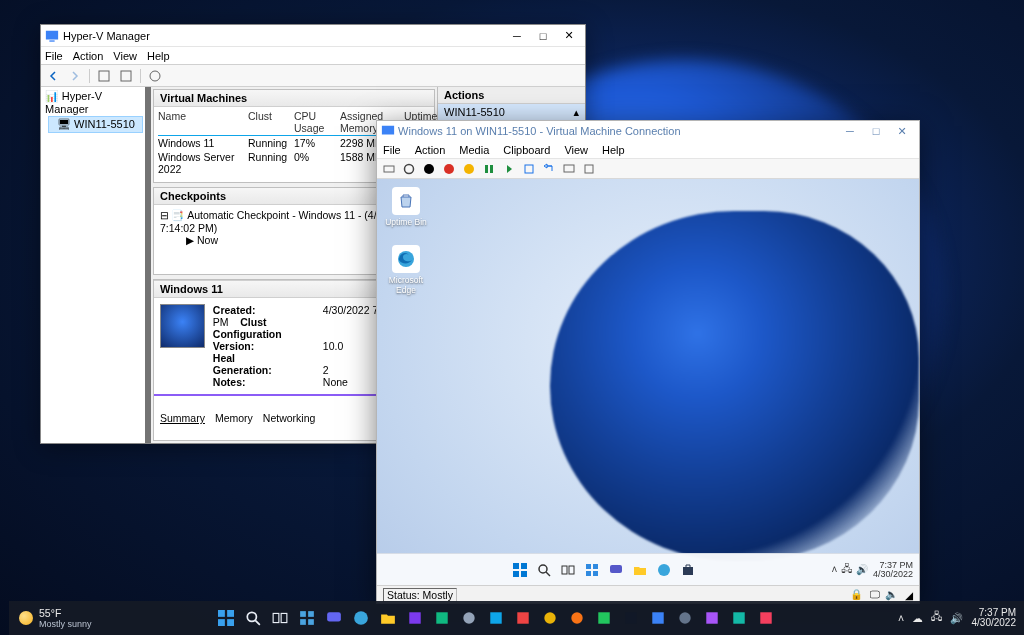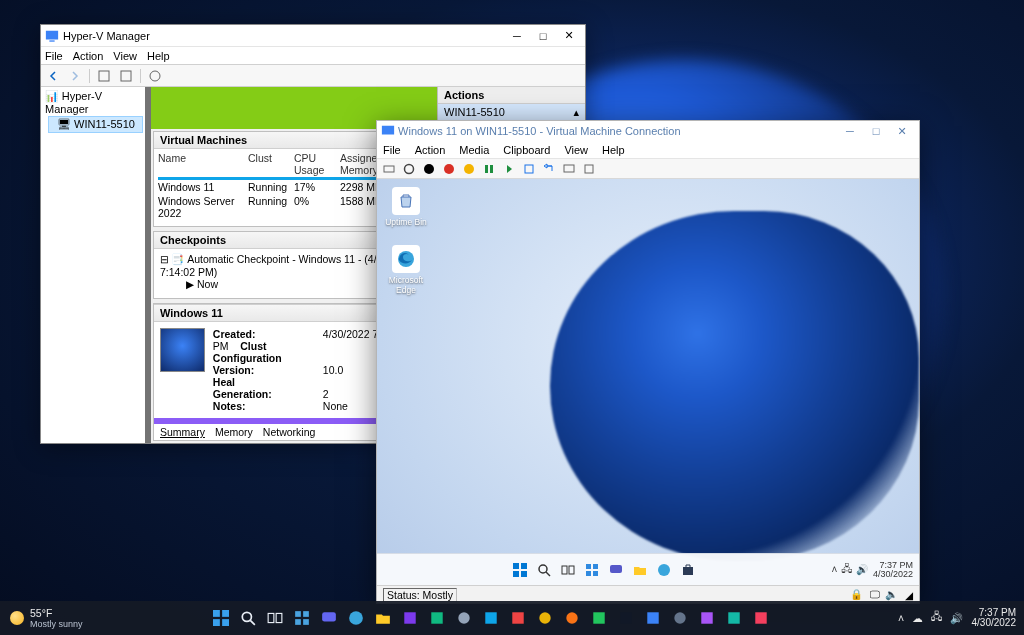--- a/index.html
+++ b/index.html
@@ -3,48 +3,48 @@
 <meta charset="utf-8">
 <style>
 * { margin: 0; padding: 0; box-sizing: border-box; font-family: "Segoe UI", sans-serif; }
 body { width: 1024px; height: 635px; overflow: hidden; background: #0a1628; position: relative; }
 
 
 .host-wallpaper { position: absolute; inset: 0; background: radial-gradient(ellipse at 60% 40%, #1a4fb3 0%, #0e2a6a 25%, #081838 50%, #040c20 100%); }
 .host-wallpaper::before { content:""; position:absolute; top:60px; right:80px; width:520px; height:480px; background: radial-gradient(circle at 40% 35%, #3b82f6 0%, #1e5bd9 30%, #0e2a6a 65%, transparent 80%); border-radius:50%; filter: blur(8px); }
 
 
-.hv-window { position:absolute; top:24px; left:40px; width:546px; height:420px; background:#84cc16; border:1px solid #888; box-shadow:0 4px 24px rgba(0,0,0,.4); display:flex; flex-direction:column; font-size:11px; color:#000; }
+.hv-window { position:absolute; top:24px; left:40px; width:546px; height:420px; background:#ffffff; border:1px solid #888; box-shadow:0 4px 24px rgba(0,0,0,.4); display:flex; flex-direction:column; font-size:11px; color:#000; }
 .hv-titlebar { height:22px; background:#fff; display:flex; align-items:center; padding:0 4px; border-bottom:1px solid #e5e5e5;}
 .hv-titlebar .icon { width:14px; height:14px; margin-right:4px; }
 .hv-titlebar .title { flex:1; font-size:11px; }
 .hv-titlebar .winbtn { width:24px; height:18px; display:flex; align-items:center; justify-content:center; margin-left:2px; }
 .hv-menubar { height:18px; display:flex; align-items:center; padding:0 4px; gap:10px; background:#fff; border-bottom:1px solid #d0d0d0;}
 .hv-menubar span { font-size:11px; }
 .hv-toolbar { height:22px; background:#f7f7f7; display:flex; align-items:center; padding:0 2px; gap:2px; border-bottom:1px solid #d0d0d0;}
 .hv-toolbar .tbtn { width:20px; height:18px; display:flex; align-items:center; justify-content:center; border:1px solid transparent;}
 .hv-toolbar .sep { width:1px; height:14px; background:#ccc; margin:0 2px;}
 .hv-body { flex:1; display:flex; min-height:0;}
 .hv-tree { width:110px; background:#fff; border-right:6px solid #737373; padding:2px; font-size:11px;}
 .hv-tree .node { padding:1px 2px; }
 .hv-tree .node.child { margin-left:5px; background:#cce8ff; border:1px solid #99d1ff;padding-left:8px; }
-.hv-main { flex:1; display:flex; flex-direction:column; background:#f0f0f0; min-width:0;margin-top:42px;}
+.hv-main { flex:1; display:flex; flex-direction:column; background:#f0f0f0; min-width:0;}
 .hv-panel { background:#fff; margin:2px; border:1px solid #bfbfbf;}
 .hv-panel-title { background:linear-gradient(#f6f6f6,#e9e9e9); padding:2px 6px; font-weight:bold; font-size:11px; border-bottom:1px solid #cfcfcf;}
 .hv-vm-table { width:100%; padding:2px 4px 6px 4px;}
 .hv-vm-table .hdr, .hv-vm-table .row { display:grid; grid-template-columns: 90px 46px 46px 64px 44px; font-size:10.5px; padding:1px 0;}
-.hv-vm-table .hdr { color:#333; border-bottom:3px solid #0ea5e9;}
+.hv-vm-table .hdr { color:#333; border-bottom:1px solid #0ea5e9;}
 .hv-vm-table .row { color:#000;}
 .hv-ck { padding:4px 6px 8px 6px; font-size:10.5px;}
 .hv-details-title { background:linear-gradient(#f6f6f6,#e9e9e9); padding:2px 6px; font-weight:bold; border-top:1px solid #cfcfcf; border-bottom:1px solid #cfcfcf;}
 .hv-details-body { display:flex; gap:8px; padding:6px;}
 .hv-thumb { width:52px; height:44px; background:radial-gradient(circle at 50% 40%, #3b82f6, #0e2a6a); border:1px solid #888;}
 .hv-kv { font-size:10.5px;}
 .hv-kv .k { display:inline-block; width:110px; font-weight:bold;}
-.hv-tabs { display:flex; gap:10px; padding:2px 6px; font-size:10.5px; border-top:6px solid #8b5cf6;}
+.hv-tabs { display:flex; gap:10px; padding:16px 6px; font-size:10.5px; border-top:2px solid #8b5cf6;}
 .hv-actions { width:148px; background:#fff; border-left:1px solid #bfbfbf;}
 .hv-actions-title { background:#eee; border-bottom:1px solid #cfcfcf; padding:2px 6px; font-weight:bold;}
 .hv-actions-sub { background:#d6e9ff; padding:2px 6px; font-size:11px; border-bottom:1px solid #b8d6f5; display:flex; justify-content:space-between;}
 .hv-actions-item { padding:2px 6px; font-size:11px; display:flex; align-items:center; gap:4px;}
 .hv-actions-item .aicon{width:12px;height:12px;display:inline-block;}
 
 
 .vmc-window { position:absolute; top:120px; left:376px; width:544px; height:484px; background:#fca5a5; border:1px solid #b5b5b5; box-shadow:0 6px 28px rgba(0,0,0,.5); display:flex; flex-direction:column; font-size:11px; }
 .vmc-titlebar { height:20px; display:flex; align-items:center; padding:0 4px; color:#5a7fae; background:#fff;}
 .vmc-titlebar .title { flex:1; font-size:11px;}
@@ -59,21 +59,21 @@
 .guest-icon .g { width:28px; height:28px; margin:0 auto 2px; border-radius:4px; background:#fff; display:flex; align-items:center; justify-content:center;}
 .guest-taskbar { position:absolute; bottom:0; left:0; right:0; height:32px; background:rgba(247,249,252,.97); display:flex; align-items:center; font-size:10px; border-top:1px solid #d7dde6;}
 .gt-center { flex:1; display:flex; align-items:center; justify-content:center; gap:6px;}
 .gt-center .app{width:18px;height:18px;border-radius:3px;display:flex;align-items:center;justify-content:center;}
 .gt-right { display:flex; align-items:center; gap:4px; padding-right:6px; color:#333;}
 .gt-right .clock { text-align:right; line-height:1; font-size:9px;}
 .vmc-status { height:18px; background:#f2f2f2; border-top:1px solid #d0d0d0; display:flex; align-items:center; padding:0 6px; font-size:10.5px; gap:6px;}
 .vmc-status .handle{border:1px inset #bbb; padding:0 3px;}
 
 
-.host-taskbar { position:absolute; bottom:0; left:0; right:0; height:34px; background:rgba(20,26,38,.93); display:flex; align-items:center; color:#eaeaea; font-size:10.5px; }
+.host-taskbar { position:absolute; bottom:0; left:9px; right:0; height:34px; background:rgba(20,26,38,.93); display:flex; align-items:center; color:#eaeaea; font-size:10.5px; }
 .host-taskbar .weather { display:flex; align-items:center; gap:6px; padding:0 10px;}
 .host-taskbar .weather .wicon{width:14px;height:14px;background:radial-gradient(circle at 35% 35%,#ffe08a,#f6b222);border-radius:50%;}
 .host-taskbar .center { flex:1; display:flex; align-items:center; justify-content:center; gap:5px;}
 .host-taskbar .center .app{width:22px;height:22px;border-radius:4px;display:flex;align-items:center;justify-content:center;}
 .host-taskbar .right { display:flex; align-items:center; gap:8px; padding:0 8px;}
 .host-taskbar .clock { text-align:right; line-height:1; font-size:10px;}
 
 
 .svgicon{display:block;}
 </style>

